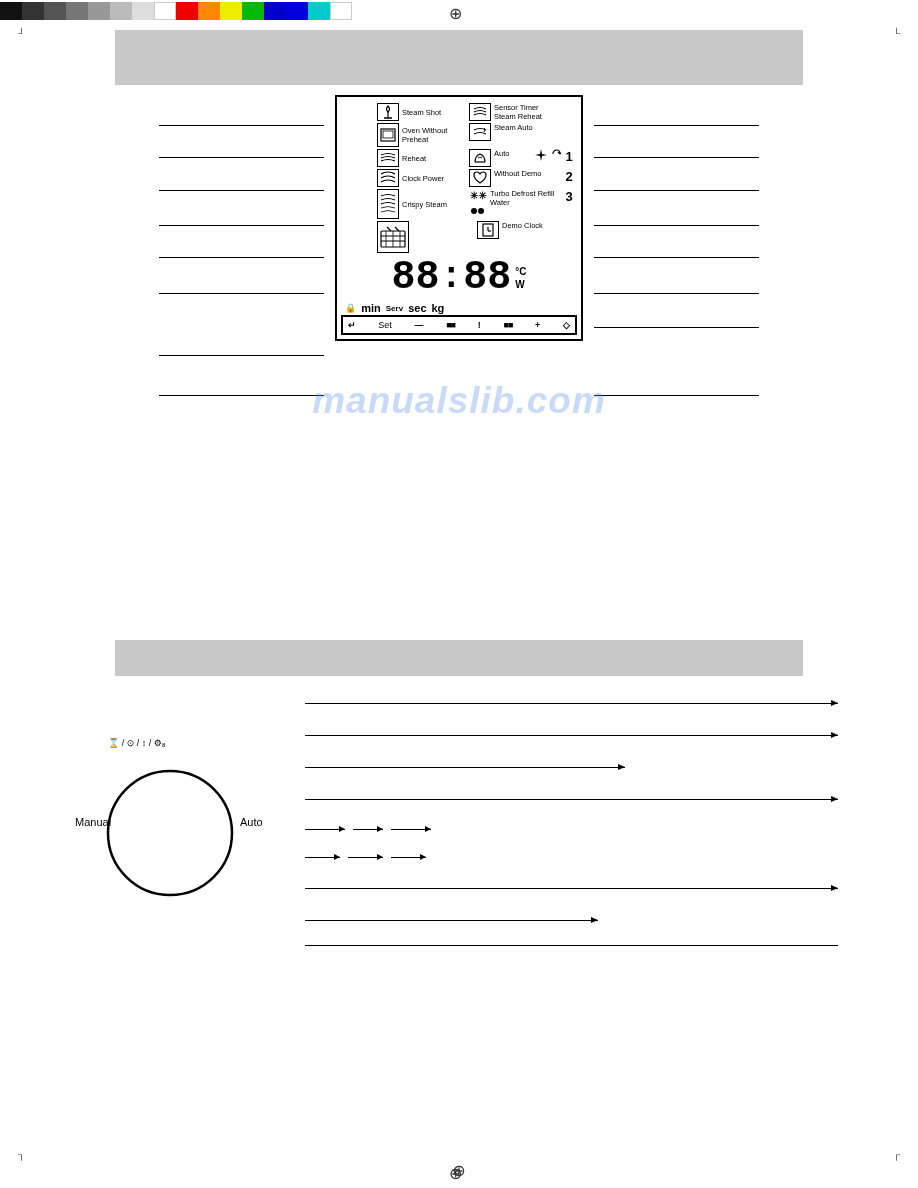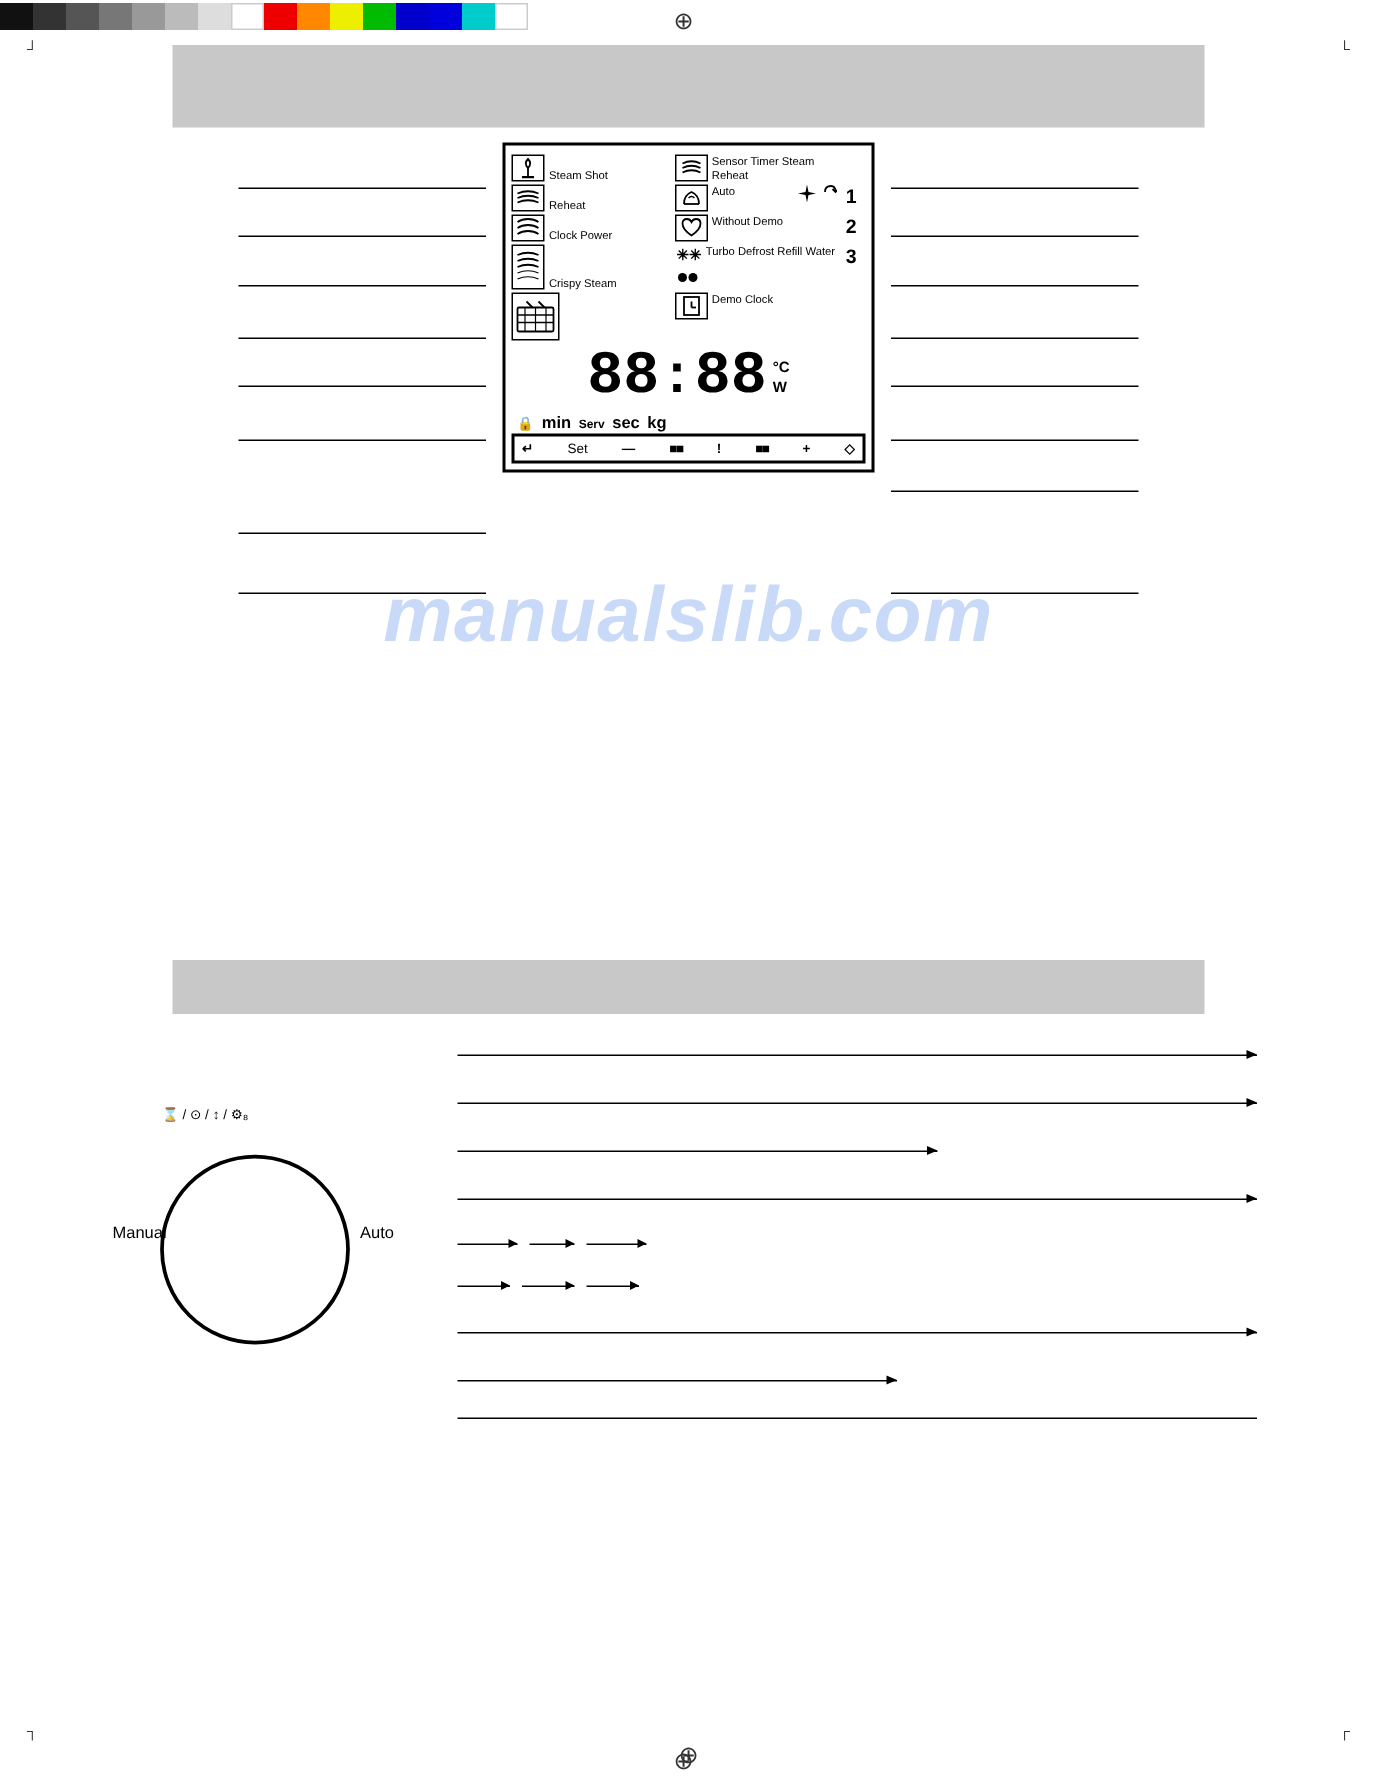--- a/index.html
+++ b/index.html
@@ -70,21 +70,21 @@
       height: 36px;
       background: #c8c8c8;
     }
 
     
     .watermark {
       position: absolute;
       top: 380px;
       left: 50%;
       transform: translateX(-50%);
-      font-size: 52px;
+      font-size: 37px;
       color: rgba(100, 149, 237, 0.35);
       font-style: italic;
       font-weight: bold;
       white-space: nowrap;
       pointer-events: none;
       z-index: 10;
       letter-spacing: 1px;
     }
 
     
@@ -99,22 +99,23 @@
     .func-row {
       display: flex;
       align-items: flex-start;
       width: 100%;
       margin-bottom: 2px;
     }
 
     .func-left {
       width: 46%;
       display: flex;
-      align-items: flex-end;
+      align-items: center;
       gap: 3px;
+      margin-left: 36px;
     }
 
     .func-right {
       width: 46%;
       display: flex;
       align-items: flex-start;
       gap: 3px;
     }
 
     .func-num-col {
@@ -305,20 +306,44 @@
             <path d="M3,8 Q9,5 15,8" fill="none" stroke="#000" stroke-width="1.2"></path>
             <path d="M3,11 Q9,8 15,11" fill="none" stroke="#000" stroke-width="1.2"></path>
           </svg>
         </div>
         <div class="txt-label">Sensor Timer
 Steam Reheat</div>
       </div>
       <div class="func-num-col"></div>
     </div>
 
+    <div class="func-row">
+      <div class="func-left">
+        <div class="icon-box" style="min-height:24px;">
+          <svg width="18" height="16" viewBox="0 0 18 16">
+            <rect x="2" y="2" width="14" height="12" fill="none" stroke="#000" stroke-width="1.2"></rect>
+            <rect x="4" y="4" width="10" height="7" fill="none" stroke="#000" stroke-width="0.8"></rect>
+          </svg>
+        </div>
+        <div class="txt-label">Oven
+Without
+Preheat</div>
+      </div>
+      <div class="func-right">
+        <div class="icon-box">
+          <svg width="18" height="16" viewBox="0 0 18 16">
+            <path d="M3,6 Q9,3 15,6" fill="none" stroke="#000" stroke-width="1.2"></path>
+            <path d="M3,10 Q9,7 15,10" fill="none" stroke="#000" stroke-width="1.2"></path>
+            <path d="M13,8 Q15,6 13,4" fill="none" stroke="#000" stroke-width="1"></path>
+          </svg>
+        </div>
+        <div class="txt-label">Steam Auto</div>
+      </div>
+      <div class="func-num-col"></div>
+    </div>
 
     <div class="func-row">
       <div class="func-left">
         <div class="icon-box">
           <svg width="18" height="16" viewBox="0 0 18 16">
             <path d="M2,5 Q9,2 16,5" fill="none" stroke="#000" stroke-width="1.2"></path>
             <path d="M2,8 Q9,5 16,8" fill="none" stroke="#000" stroke-width="1.2"></path>
             <path d="M2,11 Q9,8 16,11" fill="none" stroke="#000" stroke-width="1.2"></path>
           </svg>
         </div>

